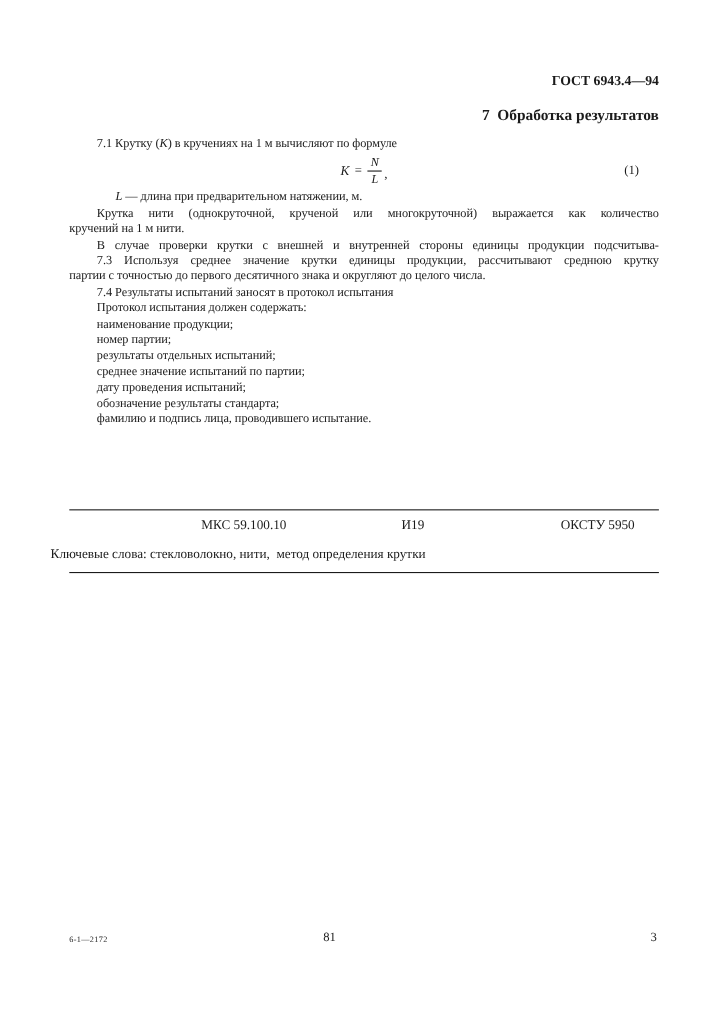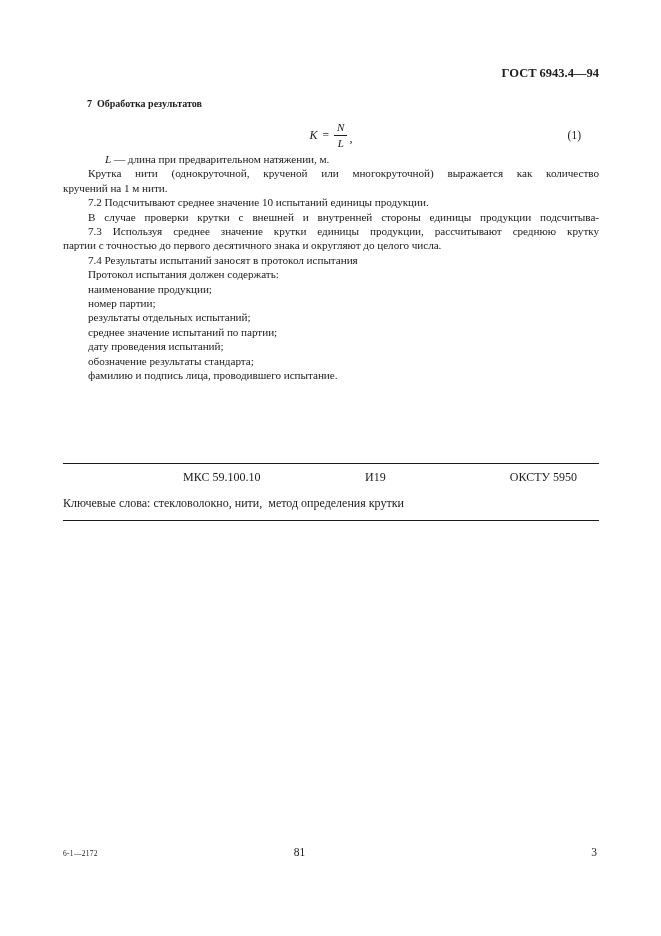--- a/index.html
+++ b/index.html
@@ -3,74 +3,76 @@
 <meta charset="utf-8">
 <style>
   html,body{margin:0;padding:0;background:#ffffff;}
   .page{
     position:relative;width:661px;height:936px;background:#ffffff;
     color:#1b1b1b;font-family:"Liberation Serif","DejaVu Serif",serif;
     overflow:hidden;
   }
   .doc-header{position:absolute;top:66px;right:62px;font-weight:bold;font-size:12.5px;}
   .content{position:absolute;left:63px;top:98px;width:536px;}
-  .section-heading{font-size:10px;font-weight:bold;margin:0 0 10px 24px;white-space:pre;}
+  .section-heading{font-size:14px;font-weight:bold;margin:0 0 10px 24px;white-space:pre;text-align:right;}
   .bl{font-size:11.2px;line-height:14.4px;letter-spacing:-0.05px;}
   .bl.indent{padding-left:25px;}
   .bl.hang{padding-left:42px;}
   .bl.just{text-align:justify;text-align-last:justify;}
   .it{font-style:italic;}
   .formula-row{position:relative;height:32px;display:flex;align-items:center;justify-content:center;margin:1px 0;}
   .formula{display:flex;align-items:center;font-size:12px;}
   .feq{margin:0 5px;font-size:11.5px;}
   .frac{display:inline-flex;flex-direction:column;align-items:center;font-size:11px;line-height:1.1;}
   .frac .num{padding:0 3px 1px;border-bottom:1px solid #1b1b1b;}
   .frac .den{padding-top:1px;}
   .fcomma{align-self:flex-end;margin:0 0 3px 2px;font-size:12px;}
   .eq-number{position:absolute;right:18px;top:50%;transform:translateY(-50%);font-size:11.5px;}
   .rule{position:absolute;left:63px;right:62px;background:#1b1b1b;}
   .rule-top{top:463px;height:1.4px;}
   .rule-bottom{top:520px;height:1.1px;}
   .ref-mks{position:absolute;left:183px;top:470px;font-size:12px;}
   .ref-i19{position:absolute;left:365px;top:470px;font-size:12px;}
   .ref-okstu{position:absolute;right:84px;top:470px;font-size:12px;}
-  .keywords{position:absolute;left:63px;top:496px;font-size:12px;white-space:pre;font-family:Liberation Serif, serif;}
+  .keywords{position:absolute;left:46px;top:496px;font-size:12px;white-space:pre;font-family:Liberation Serif, serif;}
   .print-code{position:absolute;left:63px;top:849px;font-size:7.5px;letter-spacing:0.3px;}
   .page-num-center{position:absolute;left:0;top:846px;width:599px;text-align:center;font-size:11.5px;}
   .page-num-right{position:absolute;right:64px;top:846px;font-size:11.5px;}
 </style>
 </head>
 <body>
 
 <div class="page">
 
   <div class="doc-header">ГОСТ 6943.4—94</div>
 
   <div class="content">
     <h1 class="section-heading">7  Обработка результатов</h1>
 
+    <div>
+        <div class="bl indent"><span>7.1 Крутку (</span><span class="it">K</span><span>) в кручениях на 1 м вычисляют по формуле</span></div>
+      </div>
 
     <div class="formula-row">
       <div class="formula">
         <span class="it">K</span>
         <span class="feq">=</span>
         <span class="frac">
           <span class="num it">N</span>
           <span class="den it">L</span>
         </span>
         <span class="fcomma">,</span>
       </div>
       <div class="eq-number">(1)</div>
     </div>
 
     <div>
         <div class="bl hang"><span class="it">L</span><span> — длина при предварительном натяжении, м.</span></div>
         <div class="bl indent just"><span>Крутка нити (однокруточной, крученой или многокруточной) выражается как количество</span></div>
         <div class="bl"><span>кручений на 1 м нити.</span></div>
-        <div class="bl indent"><span>7.2 Подсчитывают среднее значение 10 испытаний единицы продукции.</span></div>
         <div class="bl indent just"><span>В случае проверки крутки с внешней и внутренней стороны единицы продукции подсчитыва-</span></div>
         <div class="bl indent just"><span>7.3 Используя среднее значение крутки единицы продукции, рассчитывают среднюю крутку</span></div>
         <div class="bl"><span>партии с точностью до первого десятичного знака и округляют до целого числа.</span></div>
         <div class="bl indent"><span>7.4 Результаты испытаний заносят в протокол испытания</span></div>
         <div class="bl indent"><span>Протокол испытания должен содержать:</span></div>
         <div class="bl indent"><span>наименование продукции;</span></div>
         <div class="bl indent"><span>номер партии;</span></div>
         <div class="bl indent"><span>результаты отдельных испытаний;</span></div>
         <div class="bl indent"><span>среднее значение испытаний по партии;</span></div>
         <div class="bl indent"><span>дату проведения испытаний;</span></div>

